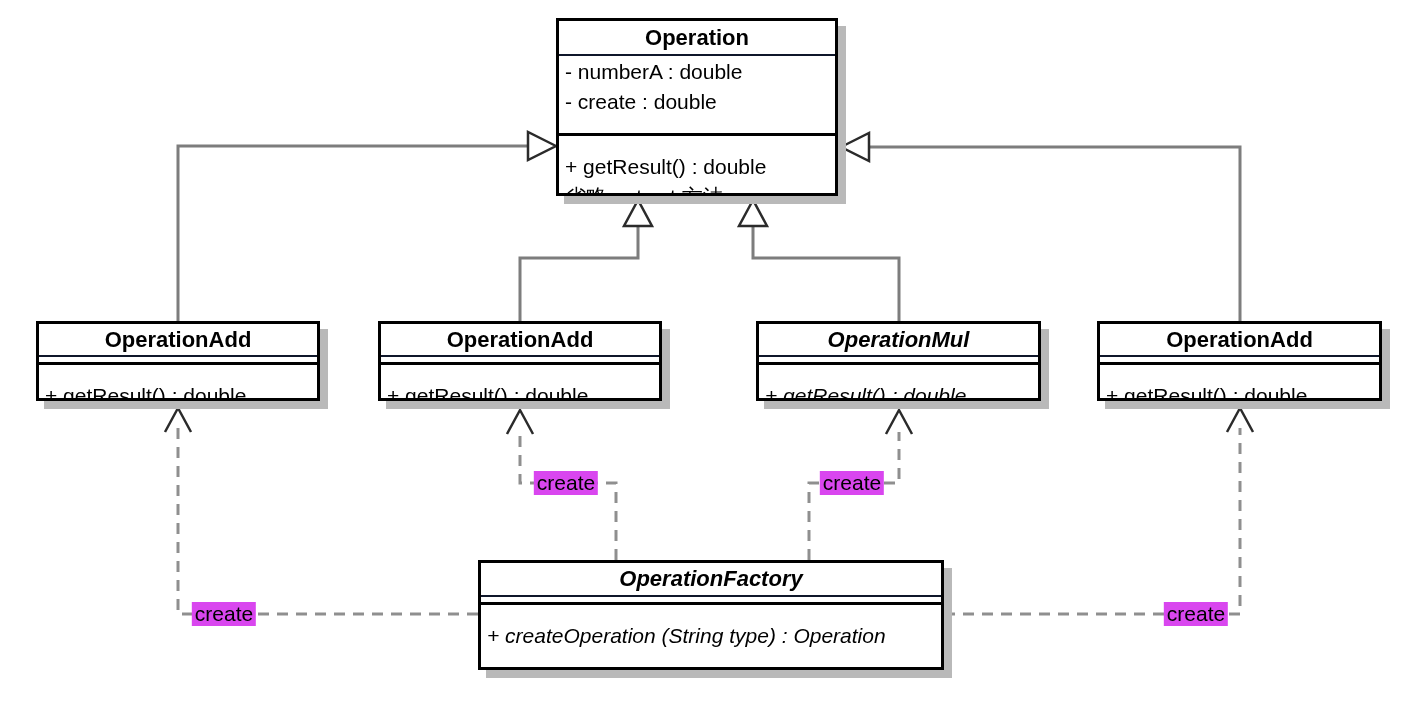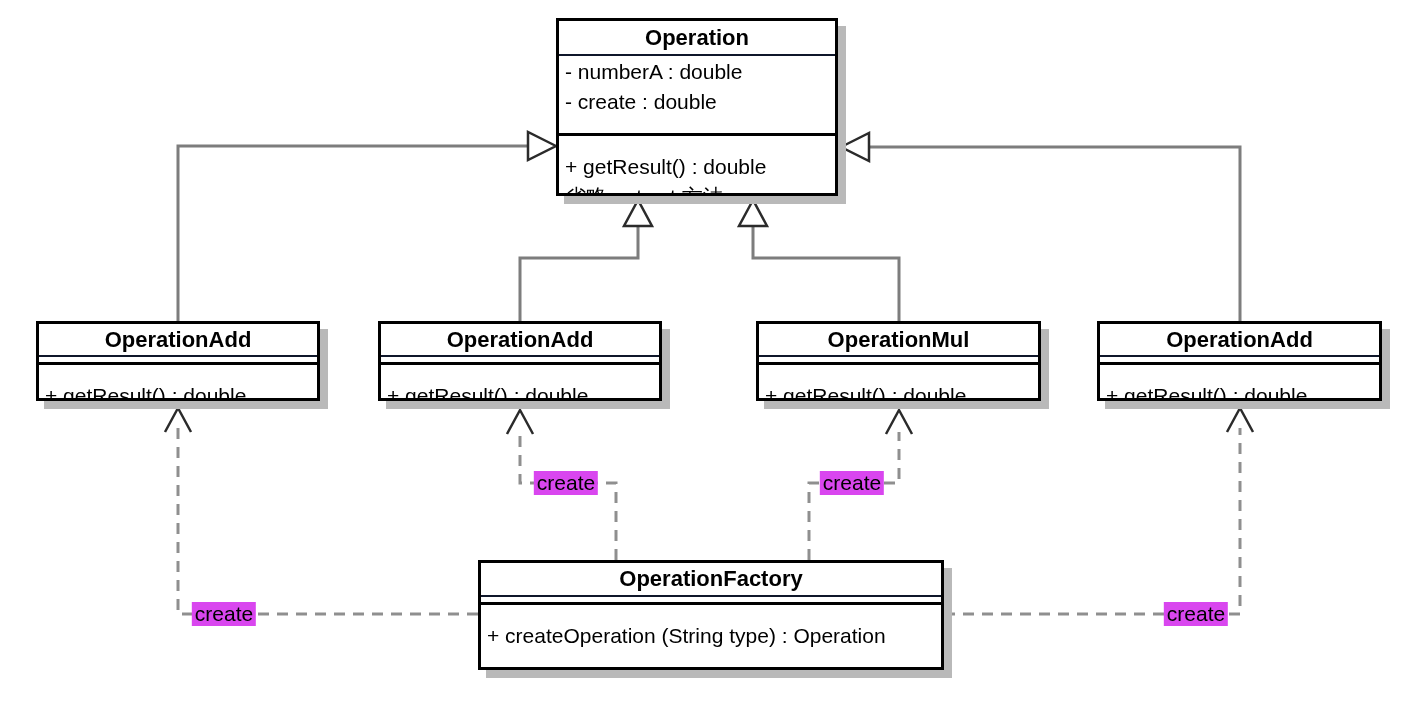--- a/index.html
+++ b/index.html
@@ -52,23 +52,23 @@
     padding: 16px 6px 0 6px;
   }
   .member {
     font-size: 21px;
     line-height: 30px;
     white-space: nowrap;
   }
   .cls-operation        { left: 556px; top: 18px;  width: 282px; height: 178px; }
   .cls-operation-add    { left: 36px;  top: 321px; width: 284px; height: 80px;  }
   .cls-operation-sub    { left: 378px; top: 321px; width: 284px; height: 80px;  }
-  .cls-operation-mul    { left: 756px; top: 321px; width: 285px; height: 80px;  }
+  .cls-operation-mul    { left: 756px; top: 321px; width: 285px; height: 80px; font-style: italic;  }
   .cls-operation-div    { left: 1097px;top: 321px; width: 285px; height: 80px;  }
-  .cls-operation-factory{ left: 478px; top: 560px; width: 466px; height: 110px; }
+  .cls-operation-factory{ left: 478px; top: 560px; width: 466px; height: 110px; font-style: italic; }
   .cls-operation-factory .title { line-height: 32px; }
   .create-label {
     position: absolute;
     transform: translate(-50%, -50%);
     font-size: 21px;
     line-height: 24px;
     background: #d946ef;
     padding: 0 3px;
     white-space: nowrap;
   }

